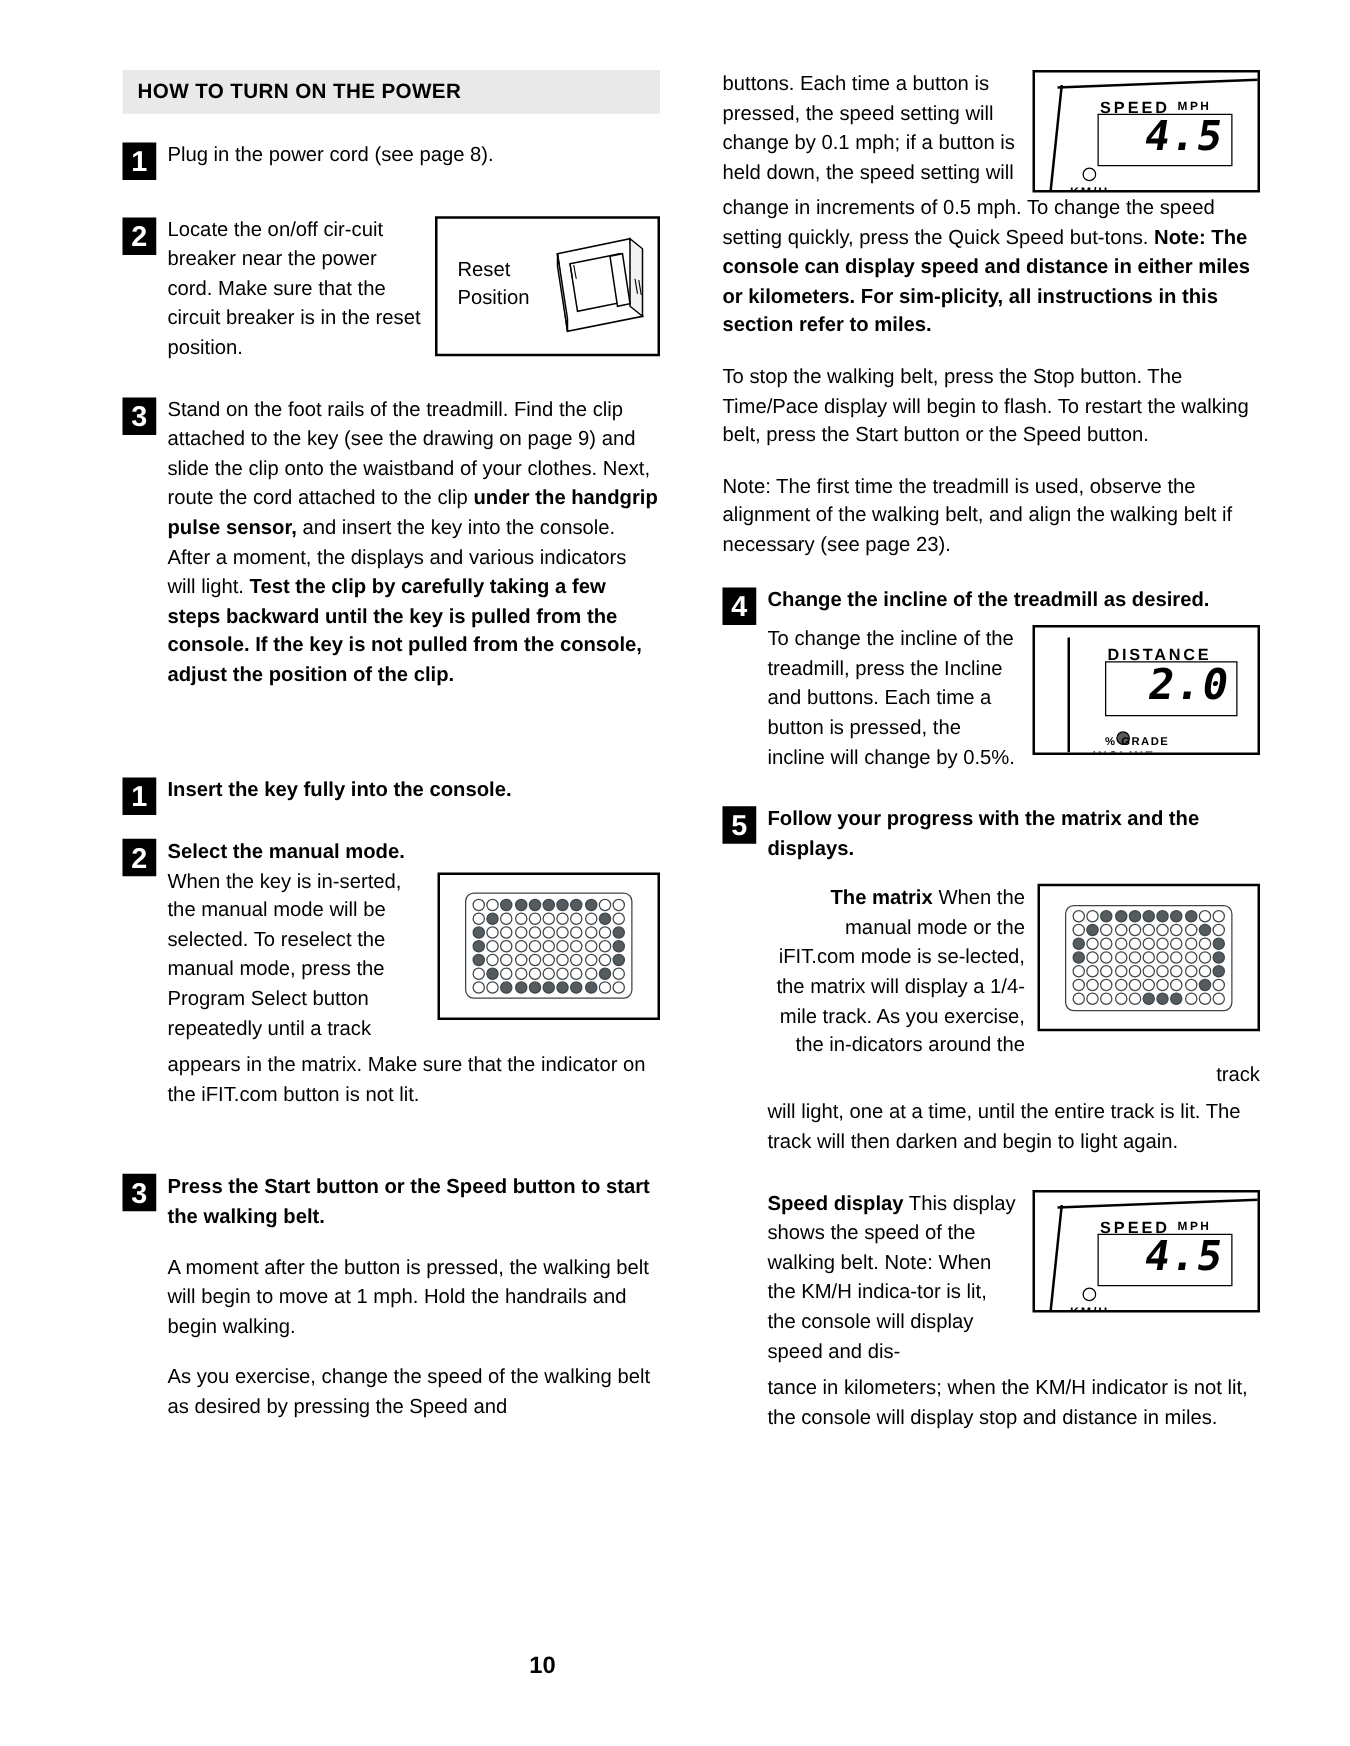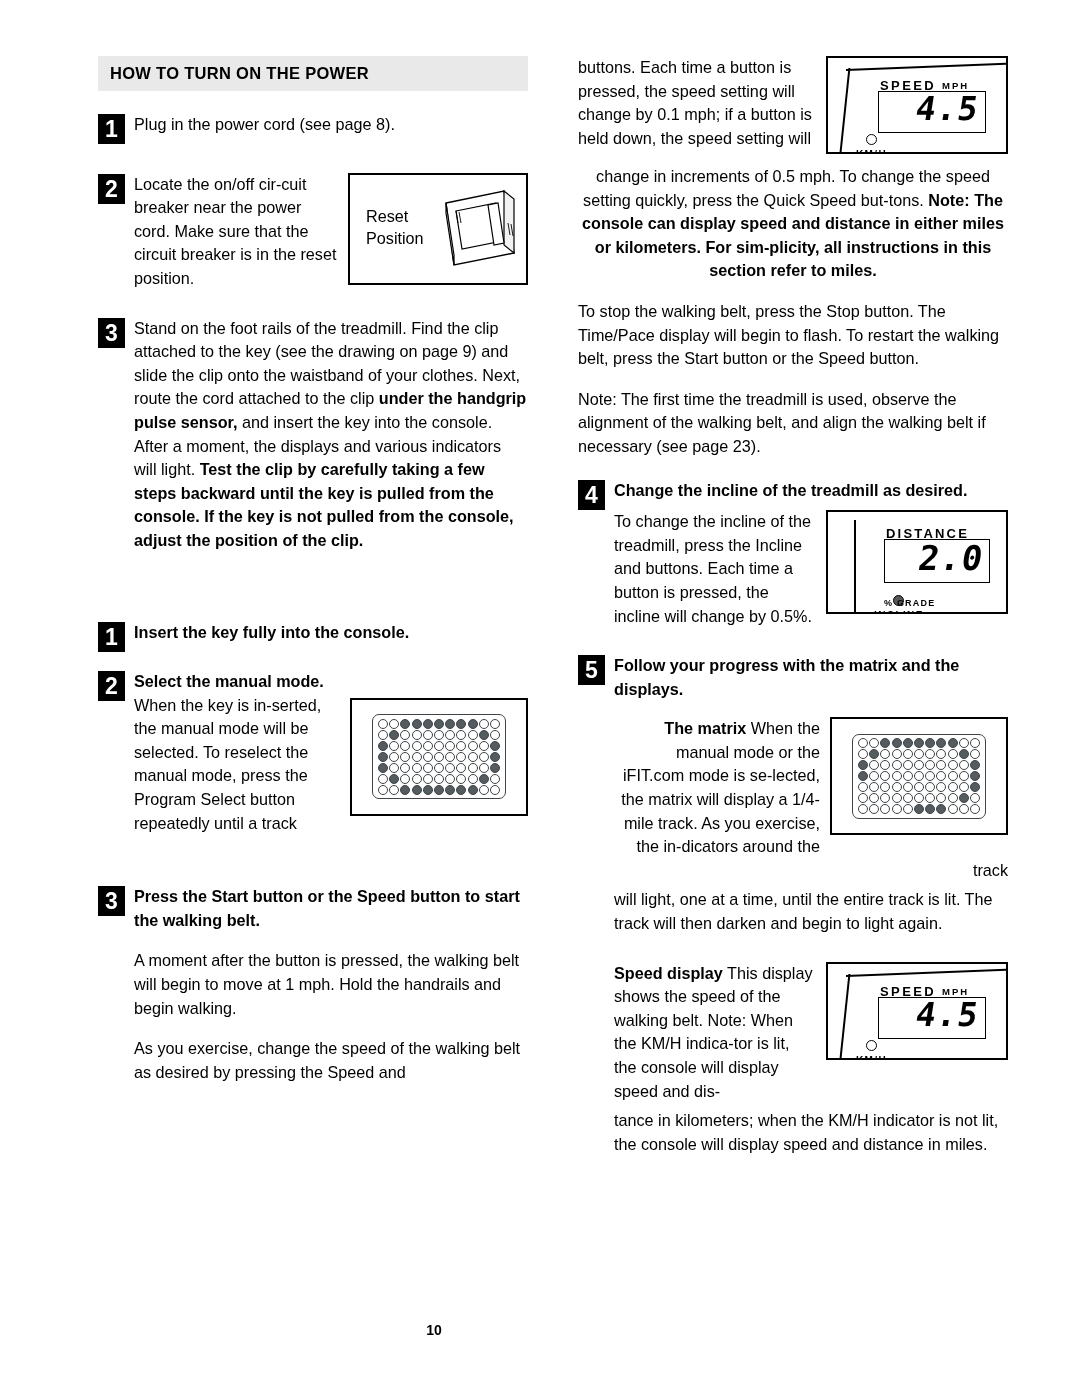--- a/index.html
+++ b/index.html
@@ -199,21 +199,21 @@
     letter-spacing: 1.4px;
   }
   .ind-text.small { font-size: 9px; letter-spacing: 1.2px; }
 
   
   .page-num {
     position: absolute;
     left: 0; right: 0;
     top: 1322px;
     text-align: center;
-    font-size: 14px;
+    font-size: 19px;
     font-weight: bold;
   }
   .inline-fig { margin-top: 4px; }
 </style>
 </head>
 <body>
 
 <div class="page">
 
   <div class="col col-left">
@@ -360,20 +360,23 @@
               <span class="dot on"></span>
               <span class="dot on"></span>
               <span class="dot on"></span>
               <span class="dot"></span>
               <span class="dot"></span>
             </div>
           </div>
       </div>
       <p class="para">When the key is in-serted, the manual mode will be selected. To reselect the manual mode, press the Program Select button repeatedly until a track</p>
     </div>
+    <div class="step" style="padding-left:36px;margin-top:0;">
+      <p class="para" style="margin-top:0;">appears in the matrix. Make sure that the indicator on the iFIT.com button is not lit.</p>
+    </div>
 
     <div class="gap-xl"></div>
 
     <div class="step">
       <div class="step-num">3</div>
       <p class="para b">Press the Start button or the Speed     button to start the walking belt.</p>
       <p class="para">A moment after the button is pressed, the walking belt will begin to move at 1 mph. Hold the handrails and begin walking.</p>
       <p class="para">As you exercise, change the speed of the walking belt as desired by pressing the Speed     and</p>
     </div>
 
@@ -392,21 +395,21 @@
             <div class="seg" style="position:absolute;right:6px;top:-4px;font-size:33px;line-height:42px;">4.5</div>
           </div>
           <div class="ind-row" style="left:18px;top:72px;">
             <span class="ind-dot"></span>
             <span class="ind-text">KM/H</span>
           </div>
         </div>
       </div>
       <p class="para" style="margin-top:0;">buttons. Each time a button is pressed, the speed setting will change by 0.1 mph; if a button is held down, the speed setting will</p>
     </div>
-    <p class="para" style="margin-top:11px;text-align:center;"><span>change in increments of 0.5 mph. To change the speed setting quickly, press the Quick Speed but-tons. </span><b>Note: The console can display speed and distance in either miles or kilometers. For sim-plicity, all instructions in this section refer to miles.</b></p>
+    <p class="para" style="margin-top:1px;"><span>change in increments of 0.5 mph. To change the speed setting quickly, press the Quick Speed but-tons. </span><b>Note: The console can display speed and distance in either miles or kilometers. For sim-plicity, all instructions in this section refer to miles.</b></p>
 
     <p class="para">To stop the walking belt, press the Stop button. The Time/Pace display will begin to flash. To restart the walking belt, press the Start button or the Speed     button.</p>
 
     <p class="para">Note: The first time the treadmill is used, observe the alignment of the walking belt, and align the walking belt if necessary (see page 23).</p>
 
     <div class="gap-md"></div>
 
     <div class="step">
       <div class="step-num">4</div>
       <p class="para b">Change the incline of the treadmill as desired.</p>
@@ -552,20 +555,20 @@
           </div>
           <div class="ind-row" style="left:18px;top:72px;">
             <span class="ind-dot"></span>
             <span class="ind-text">KM/H</span>
           </div>
         </div>
       </div>
       <p class="para" style="margin-top:0;"><b>Speed display</b><span> This display shows the speed of the walking belt. Note: When the KM/H indica-tor is lit, the console will display speed and dis-</span></p>
     </div>
     <div class="step" style="margin-top:0;">
-      <p class="para" style="margin-top:0;">tance in kilometers; when the KM/H indicator is not lit, the console will display speed and distance in miles.</p>
+      <p class="para" style="margin-top:0;">tance in kilometers; when the KM/H indicator is not lit, the console will display stop and distance in miles.</p>
     </div>
 
   </div>
 
   <div class="page-num">10</div>
 
 </div>
 
 </body></html>

